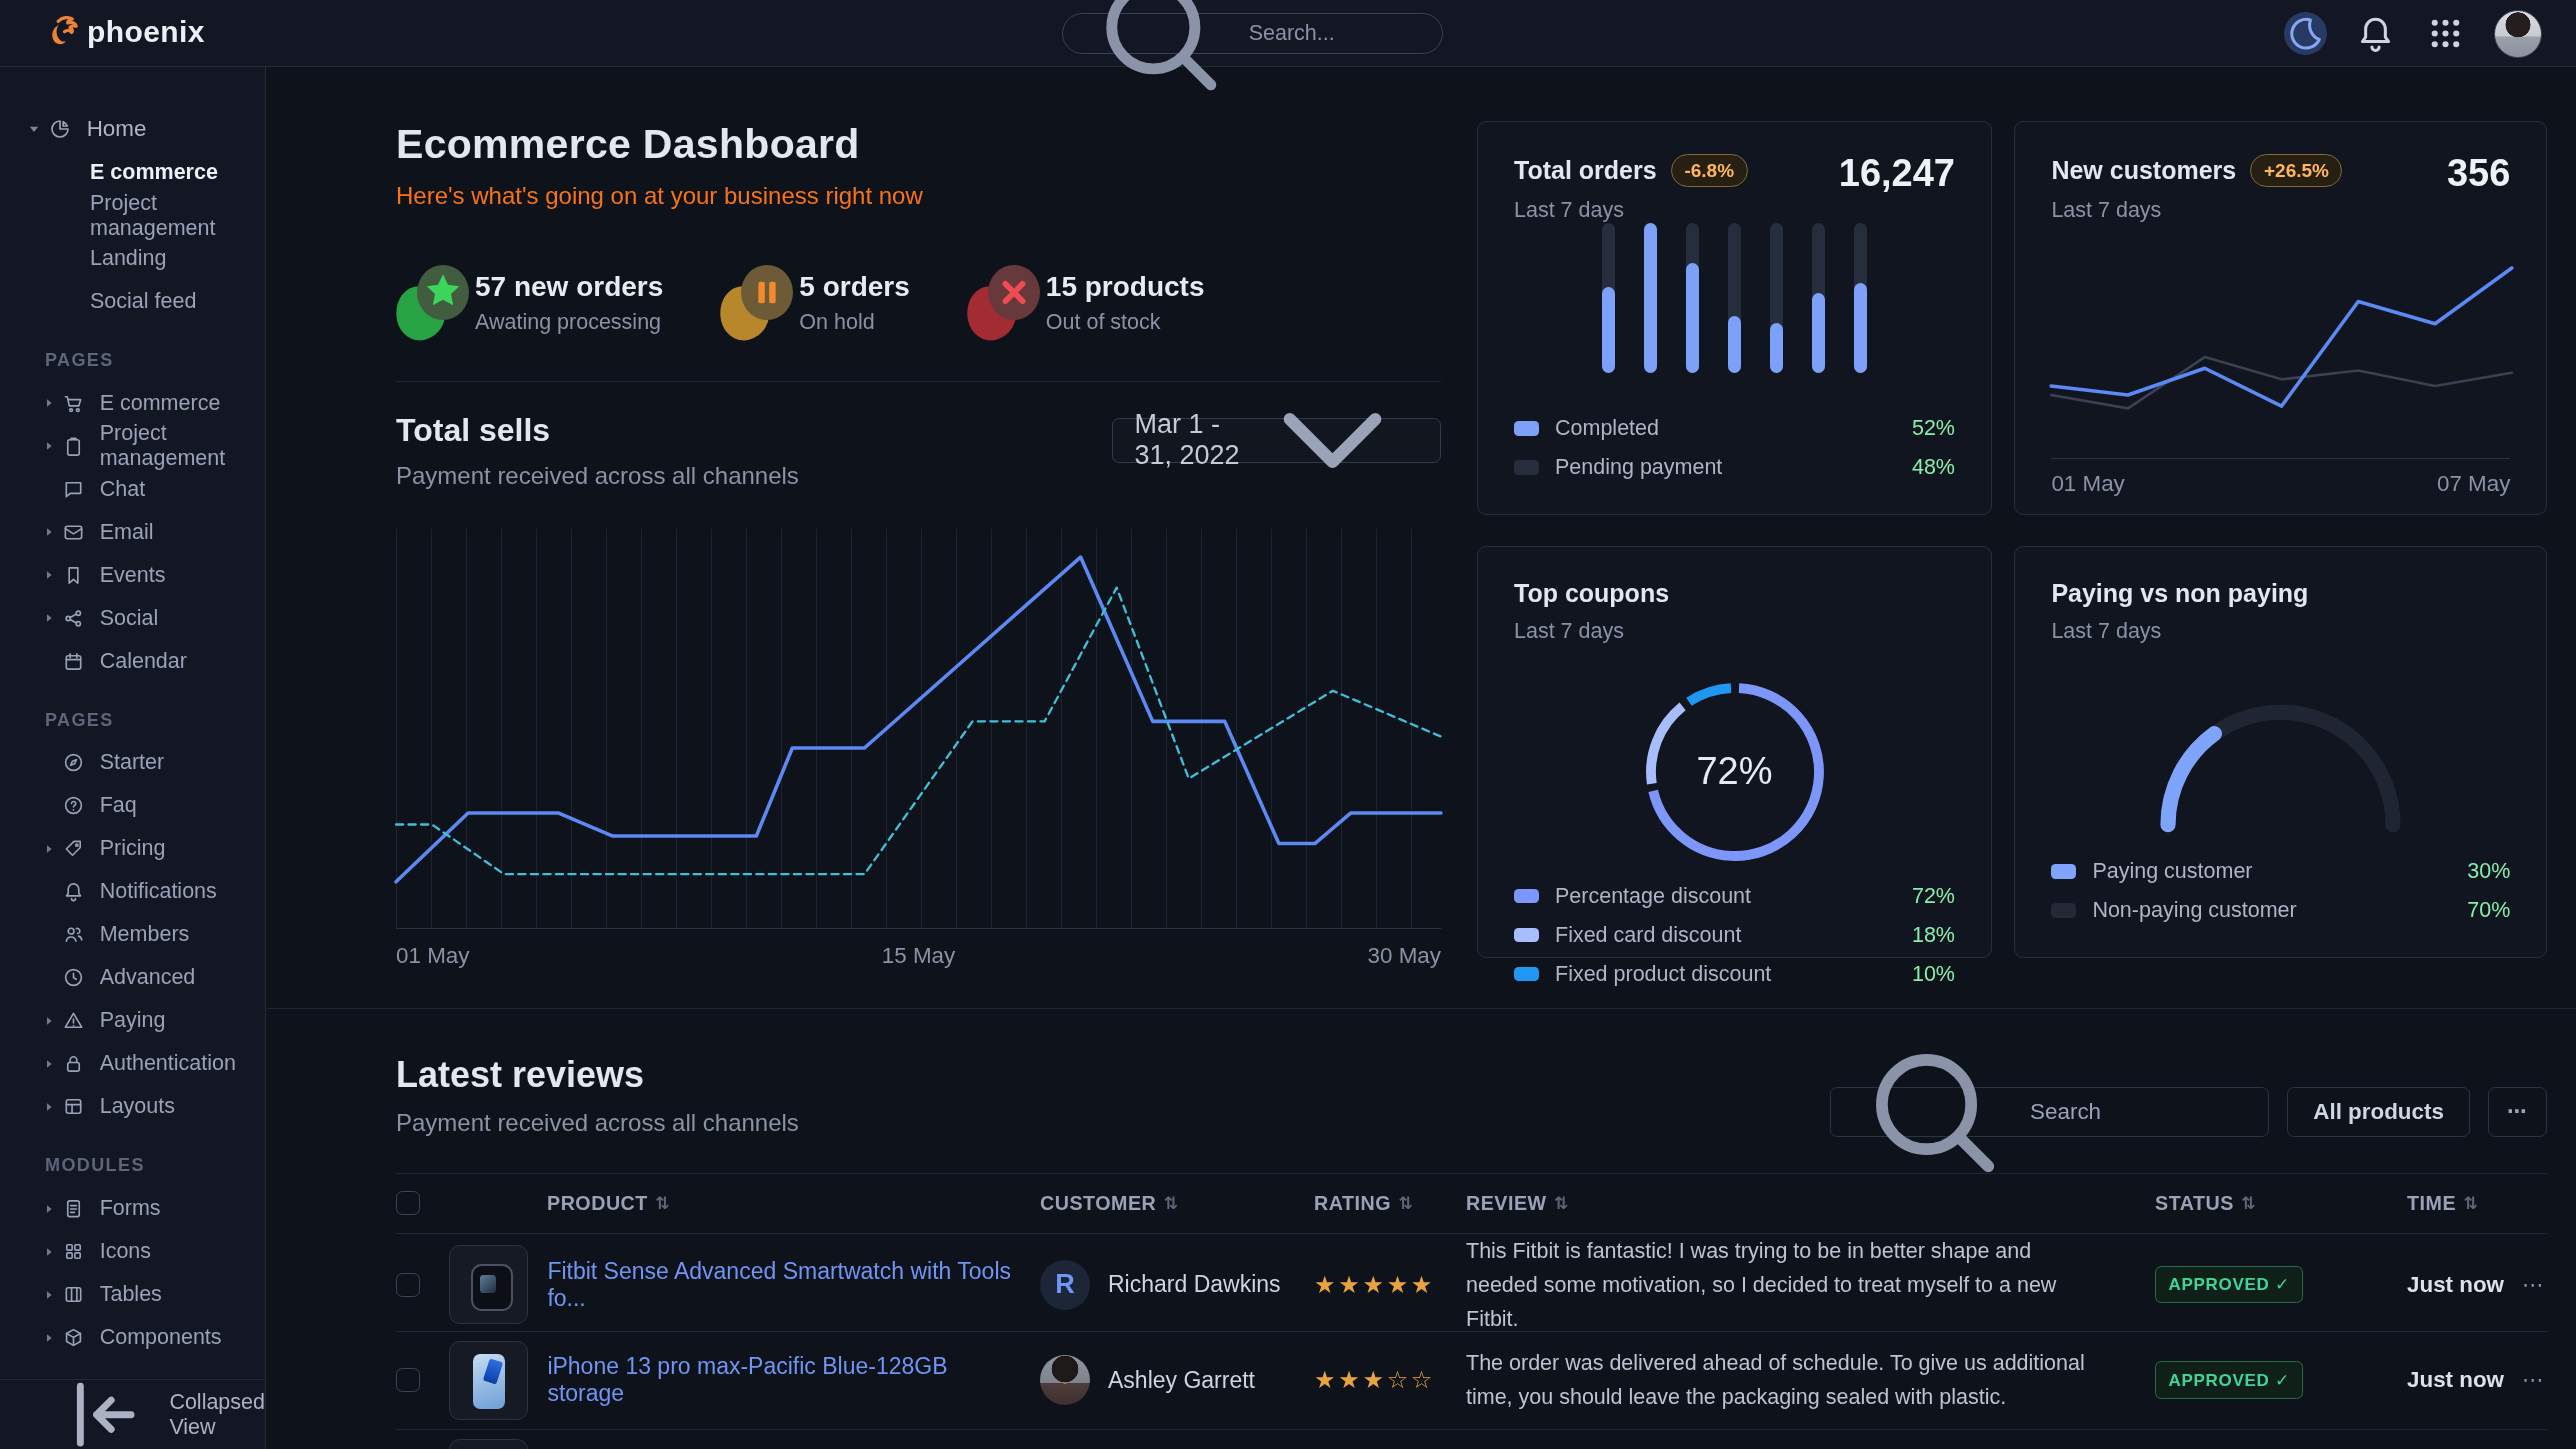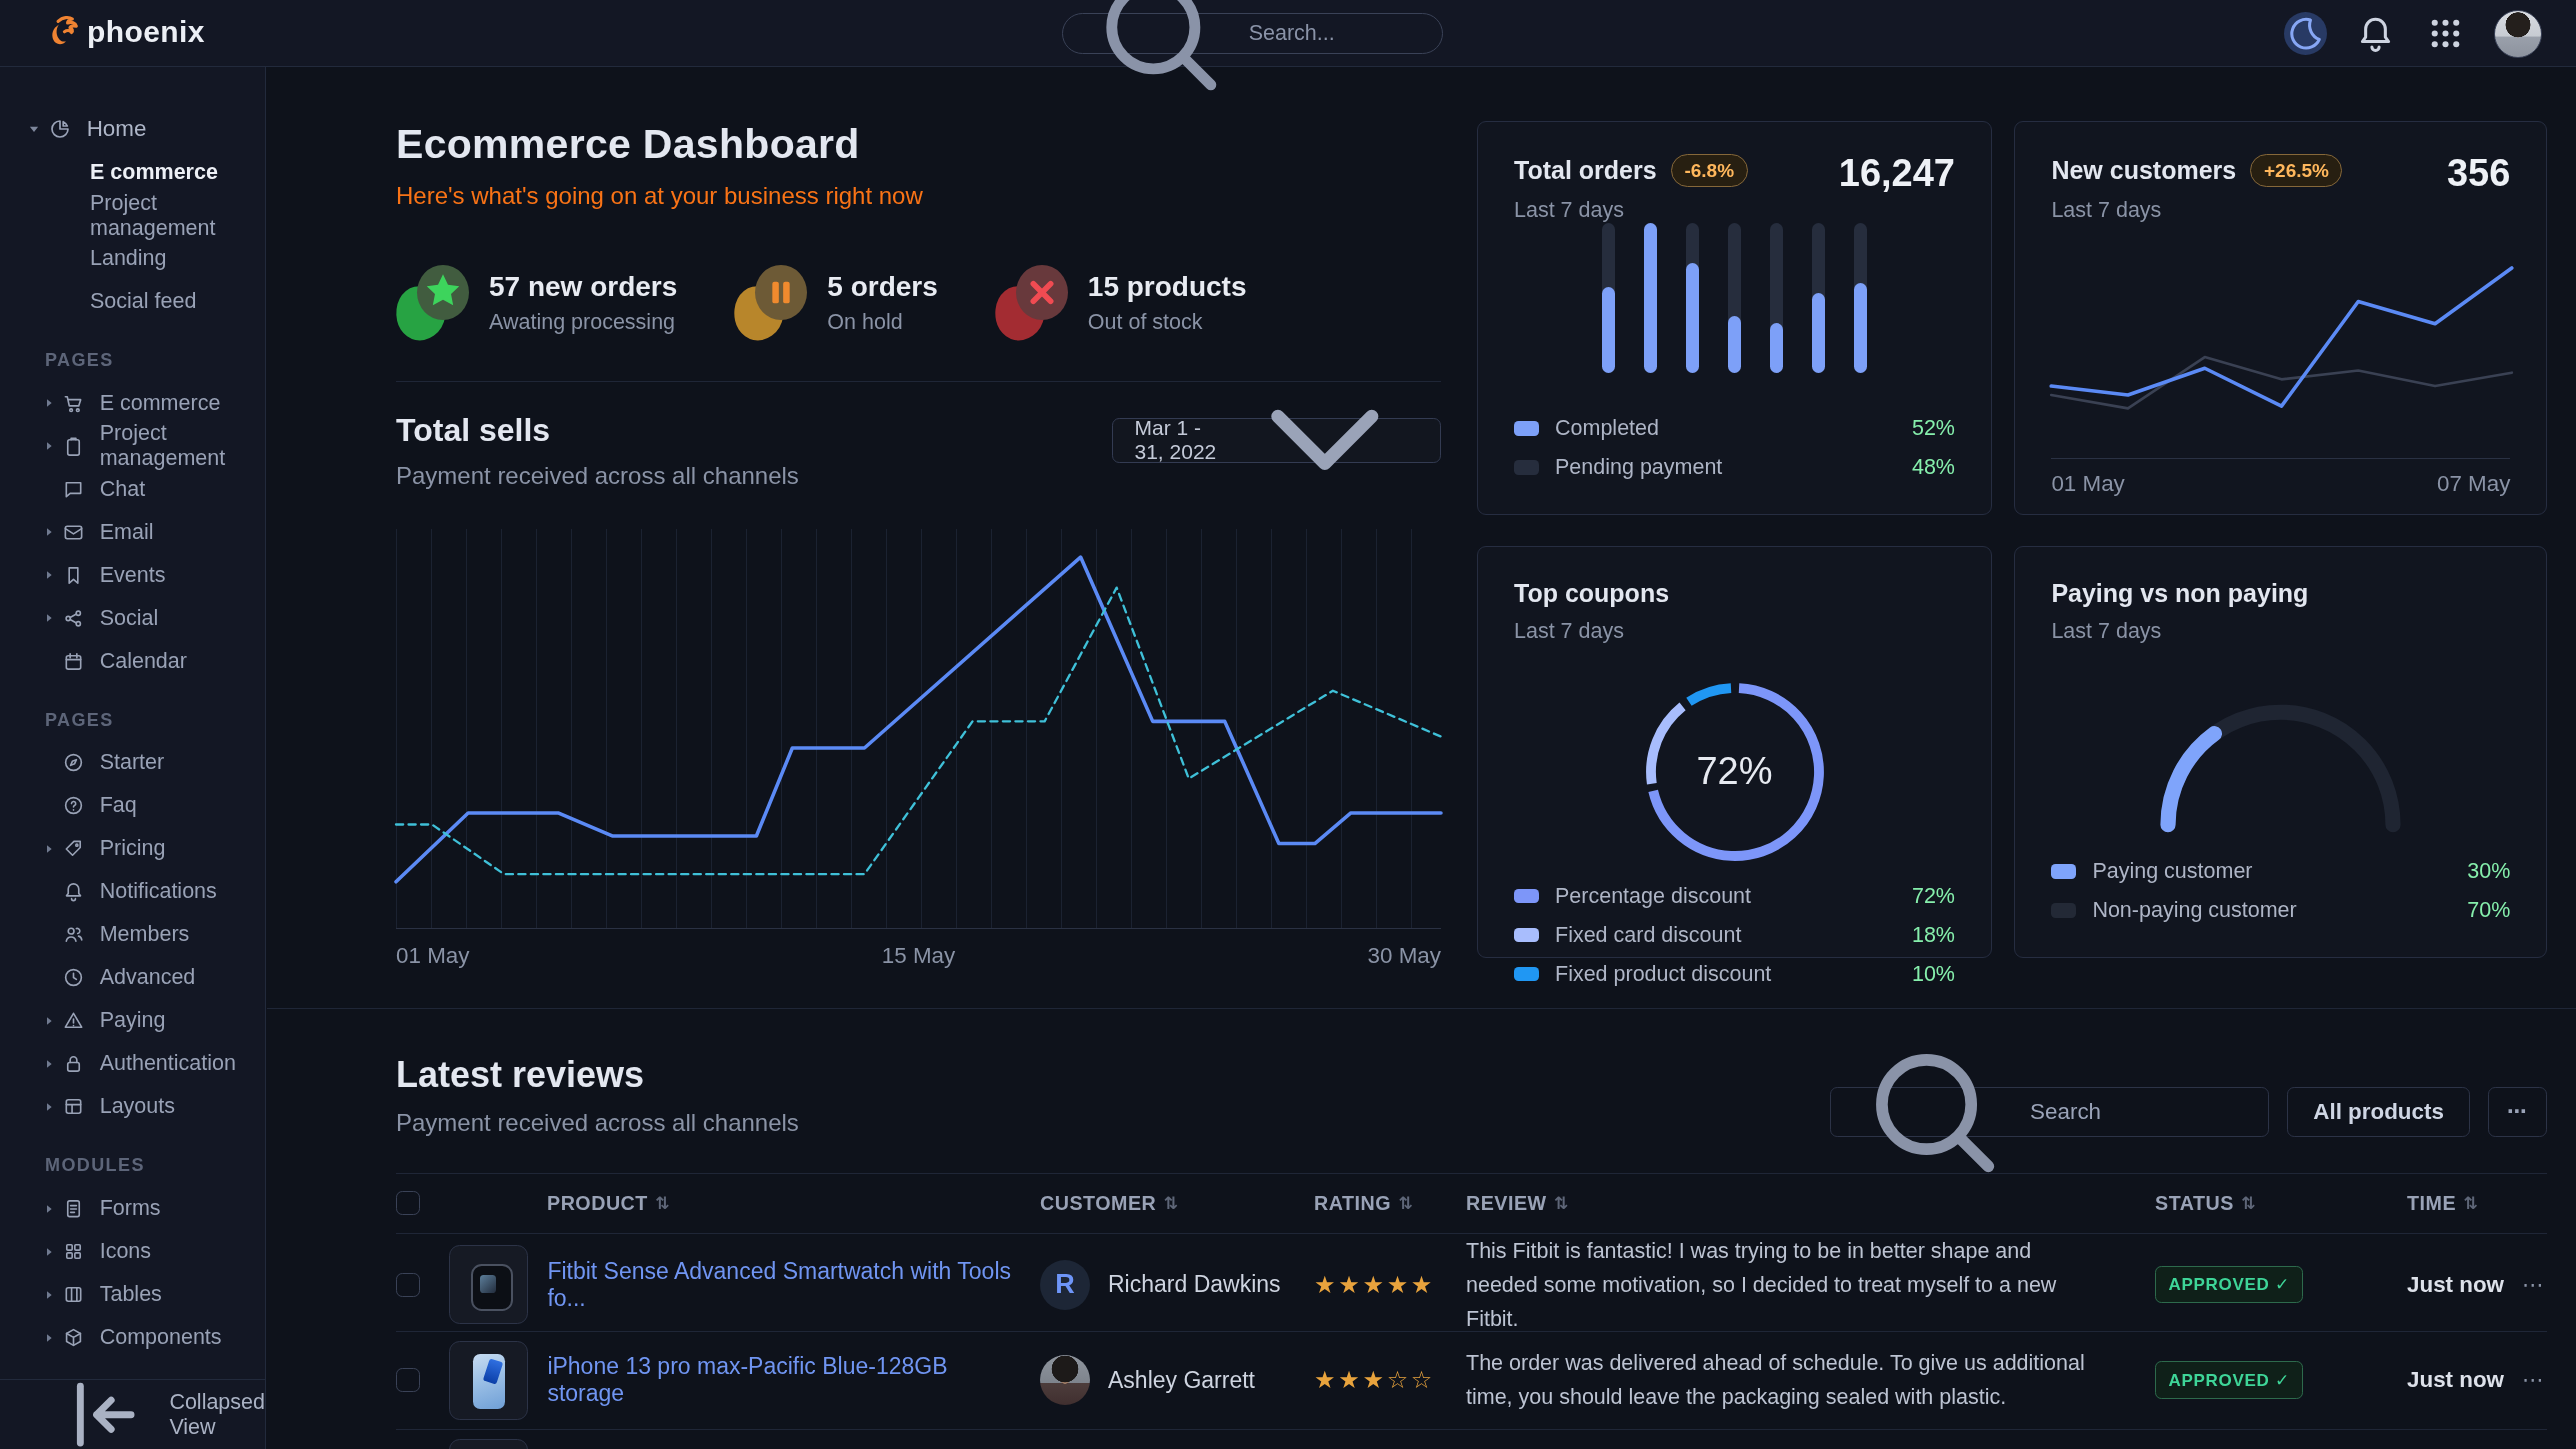--- a/index.html
+++ b/index.html
@@ -45,33 +45,33 @@
   .side-item .s-lb{font-size:21.5px;}
   .side-foot{position:absolute;left:0;bottom:0;width:265px;height:70px;border-top:0.9px solid #222a3c;display:flex;align-items:center;padding-left:56px;gap:16px;cursor:pointer;color:#aab2c4;}
   .side-foot svg{width:23px;height:23px;}
   .side-foot .cl{font-size:21.5px;}
   
   .main{position:absolute;left:267px;top:67px;width:2309px;height:1382px;padding:54px 29.5px 0 129px;}
   .dash-top{display:grid;grid-template-columns:1045px 1070px;gap:36px;}
   h1.page-title{font-size:41px;font-weight:700;color:var(--txt-hi);letter-spacing:0.3px;}
   .page-sub{font-size:24px;color:#f97316;margin-top:14.3px;}
   .stats{display:flex;gap:57px;margin-top:55px;align-items:center;}
-  .stat{display:flex;align-items:center;gap:20px;}
+  .stat{display:flex;align-items:center;gap:6px;}
   .blob-wrap{position:relative;width:73px;height:75px;flex:none;}
   .blob{position:absolute;left:0;bottom:0;width:50px;height:54px;border-radius:48% 52% 55% 45%/55% 45% 55% 45%;transform:rotate(-12deg);}
   .blob-circle{position:absolute;right:0;top:0;width:52px;height:55px;border-radius:50%;display:flex;align-items:center;justify-content:center;}
   .blob-circle svg{width:23px;height:23px;}
   .stat-val{font-size:28px;font-weight:700;color:#e8ebf2;}
   .stat-lb{font-size:21.5px;color:#8a93a6;margin-top:7.2px;}
   .hdiv{border:none;border-top:0.9px solid var(--line);margin-top:41px;}
   .ts-head{display:flex;justify-content:space-between;align-items:flex-start;margin-top:30px;}
   .h2{font-size:32px;font-weight:700;color:var(--txt-hi);}
   .sub2{font-size:24px;color:#8a93a6;margin-top:12.5px;}
   .date-select{width:329px;height:45px;border:0.9px solid #333b52;border-radius:7.2px;background:#12161f;display:flex;align-items:center;justify-content:space-between;padding:0 21.5px;cursor:pointer;margin-top:5.4px;}
-  .date-select .dtxt{font-size:21px;color:#c4cad8;}
+  .date-select .dtxt{font-size:27px;color:#c4cad8;}
   .date-select svg{width:19.7px;height:19.7px;color:#9aa3b8;}
   .ts-chart-wrap{position:relative;margin-top:39px;width:1045px;height:400px;
     background:repeating-linear-gradient(to right,var(--grid) 0 0.9px,transparent 0.9px 35px);
     border-bottom:0.9px solid #2a3143;}
   .ts-chart-wrap svg{position:absolute;inset:0;overflow:visible;}
   .ts-labels{position:relative;width:1045px;margin-top:14.3px;height:27px;font-size:22.4px;color:#8a93a6;}
   .ts-labels .l0{position:absolute;left:0;}
   .ts-labels .l1{position:absolute;left:50%;transform:translateX(-50%);}
   .ts-labels .l2{position:absolute;right:0;}
   

